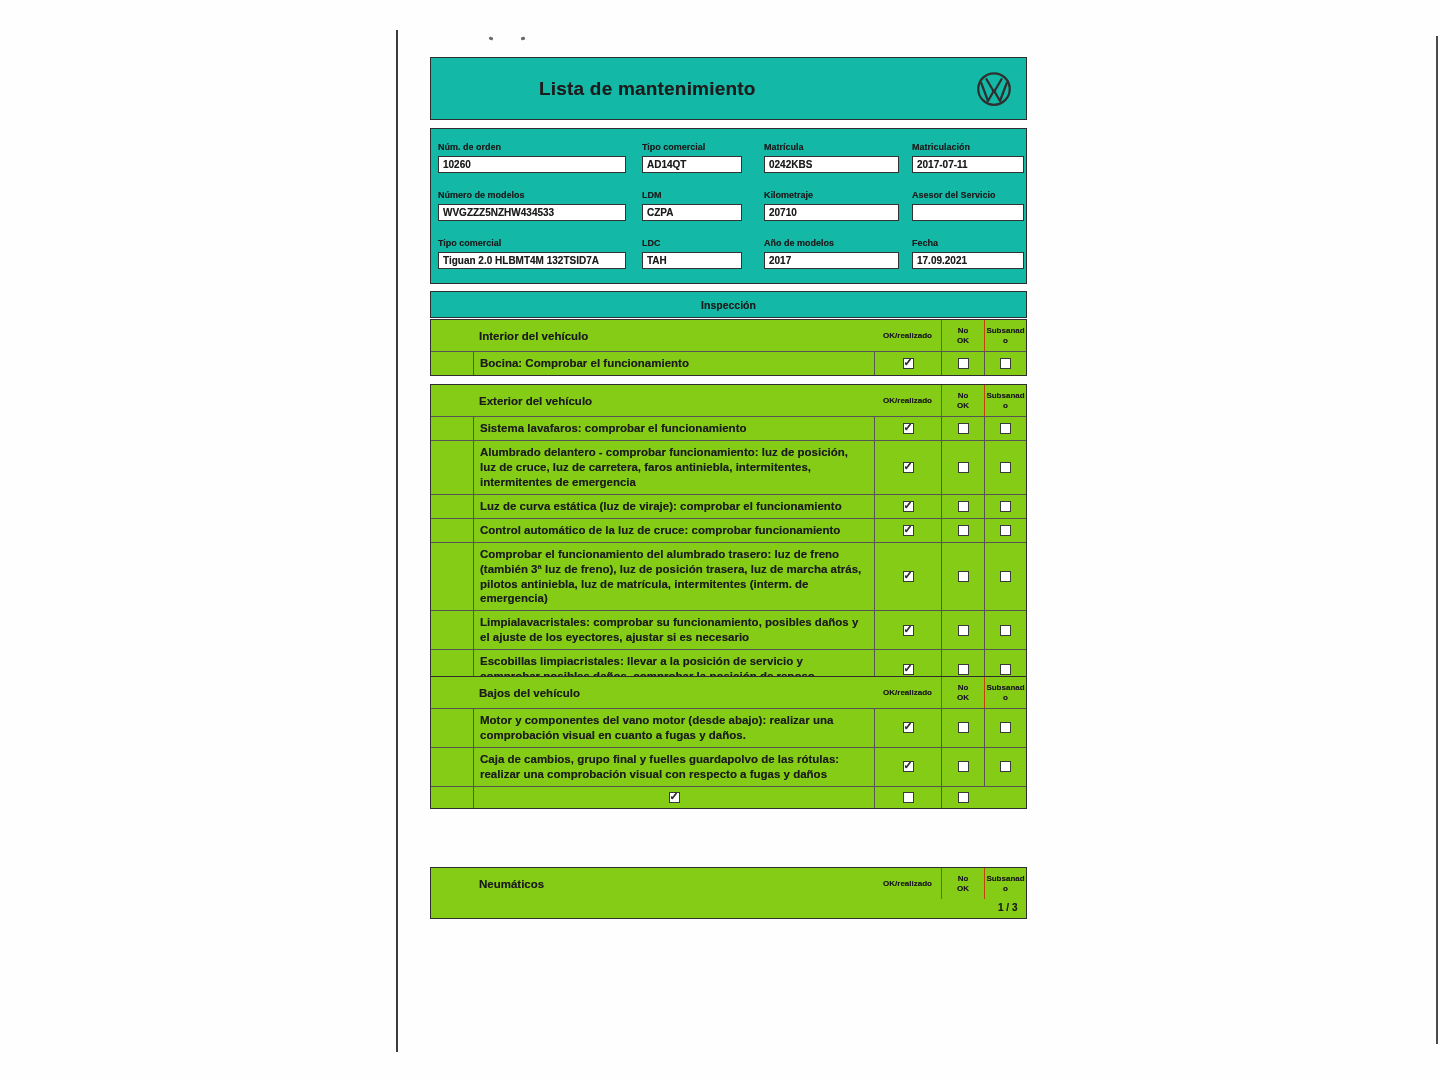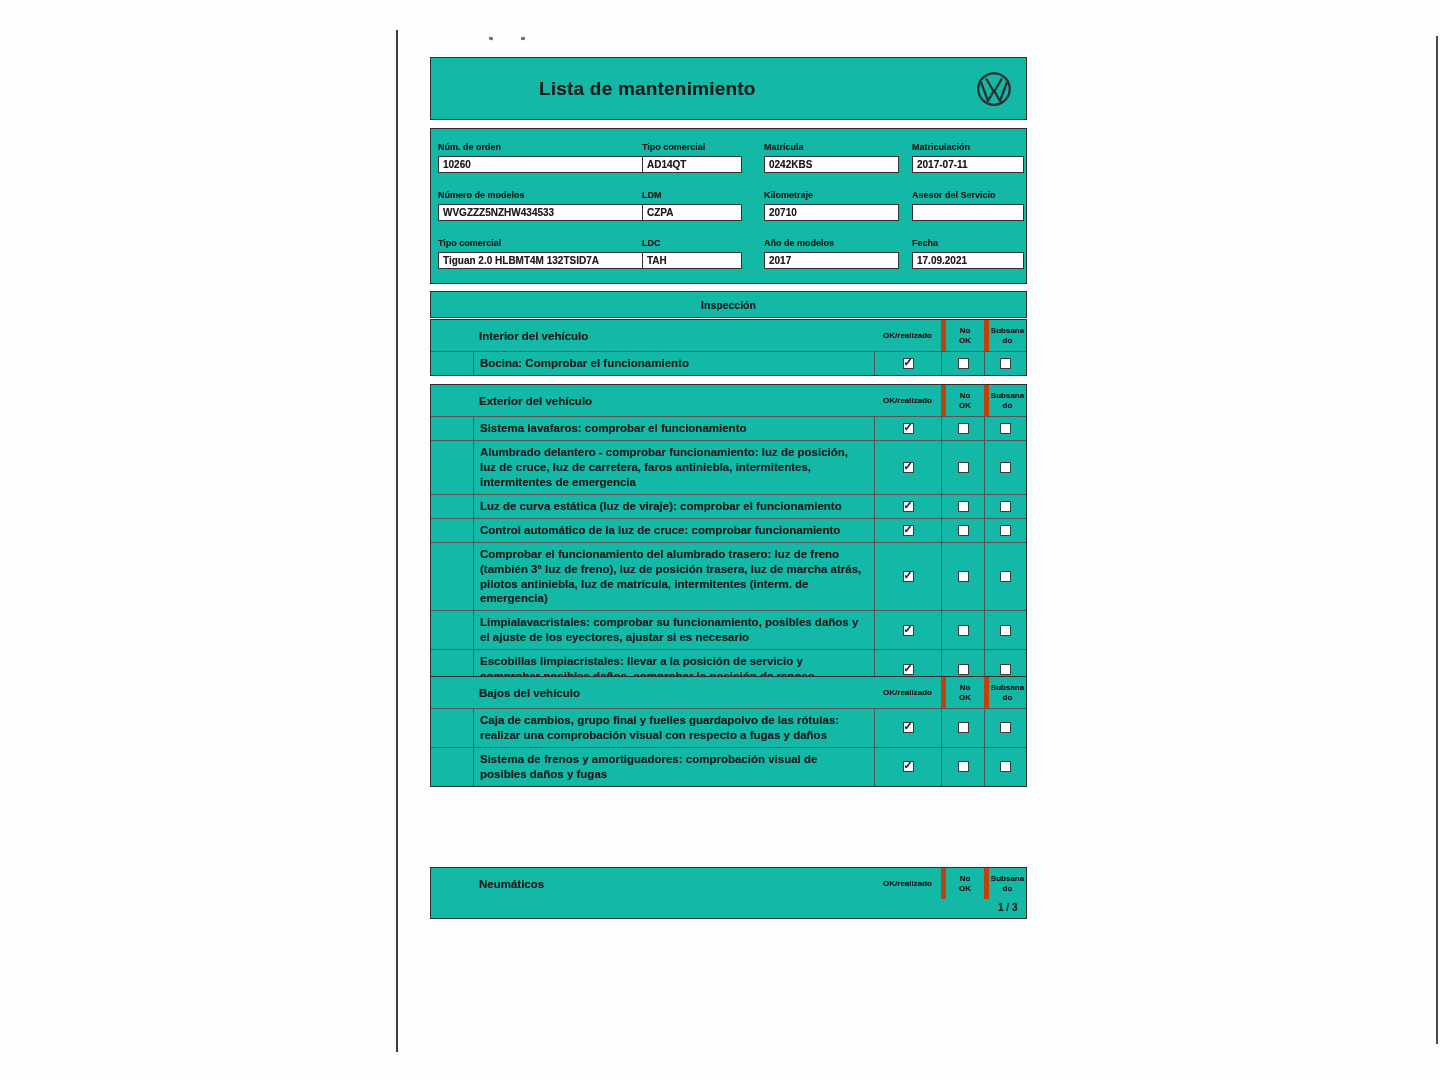--- a/index.html
+++ b/index.html
@@ -30,40 +30,40 @@
   .hlabel { font-size:9px; margin-bottom:4px; white-space:nowrap; }
   .hval   { border:1.4px solid #333; height:17px; line-height:15px; font-size:10px; padding-left:4px;
             box-sizing:border-box; background:#fff; white-space:nowrap; overflow:hidden; }
   .hfield:nth-child(4n+1) { left:7px; }
   .hfield:nth-child(4n+2) { left:211px; }
   .hfield:nth-child(4n+3) { left:333px; }
   .hfield:nth-child(4n)   { left:481px; }
   .hfield:nth-child(-n+4)            { top:13px; }
   .hfield:nth-child(n+5):nth-child(-n+8)  { top:61px; }
   .hfield:nth-child(n+9)             { top:109px; }
-  .hfield:nth-child(4n+1) .hval { width:220px; }
+  .hfield:nth-child(4n+1) .hval { width:188px; }
   .hfield:nth-child(4n+2) .hval { width:100px; }
   .hfield:nth-child(4n+3) .hval { width:135px; }
   .hfield:nth-child(4n)   .hval { width:112px; }
 
   
   .insp-bar { top:291px; height:27px; display:flex; align-items:center; justify-content:center; font-size:10.5px; }
 
   
-  .section { position:absolute; left:430px; width:597px; border:1.5px solid #2e2e2e; box-sizing:border-box; background:#14b8a6; }
+  .section { position:absolute; left:430px; width:597px; border:1.5px solid #2e2e2e; box-sizing:border-box; background:#84cc16; }
   .sec-0 { top:319px; }
   .sec-1 { top:384px; }
   .sec-2 { top:676px; }
   .sec-3 { top:867px; height:52px; }
   .grid { display:grid; grid-template-columns:42px 1fr 67px 43px 42px; }
   .sec-header { min-height:31px; }
   .sec-title { font-size:11.5px; display:flex; align-items:center; padding-left:6px; }
   .colh { font-size:8px; display:flex; align-items:center; justify-content:center; text-align:center;
           line-height:1.25; padding:2px 1px; overflow-wrap:anywhere; }
-  .colh-nook, .colh-sub { border-left:5px solid #c2410c; }
+  .colh-nook, .colh-sub { border-left:1px solid #c2410c; }
   .colh-nook { padding:2px 10px; }
   .trow { border-top:1px solid #555; min-height:21px; }
   .cell { box-sizing:border-box; }
   .txt  { font-size:11.5px; line-height:1.3; padding:4px 12px 4px 6px; border-left:1px solid #555; }
   .chk  { border-left:1px solid #555; display:flex; align-items:center; justify-content:center; }
   .checkbox { width:11px; height:11px; border:1.4px solid #3a3a3a; display:flex; align-items:center;
               justify-content:center; font-size:11px; color:#2f2f2f; box-sizing:border-box; background:#fff; }
   .checkbox.checked::after { content:"✓"; margin-top:-2px; }
 
   .page-num { position:absolute; left:998px; top:902px; font-size:10px; }
@@ -278,34 +278,46 @@
     <div class="grid sec-header">
       <div class="cell"></div>
       <div class="sec-title">Bajos del vehículo</div>
       <div class="colh colh-ok">OK/realizado</div>
       <div class="colh colh-nook">No OK</div>
       <div class="colh colh-sub">Subsanado</div>
     </div>
     <div>
         <div class="grid trow">
     <div class="cell"></div>
+    <div class="cell txt">Motor y componentes del vano motor (desde abajo): realizar una comprobación visual en cuanto a fugas y daños.</div>
+    <div class="cell chk">
+            <span class="checkbox checked"></span>
+          </div>
+    <div class="cell chk">
+            <span class="checkbox"></span>
+          </div>
+    <div class="cell chk">
+            <span class="checkbox"></span>
+          </div>
+  </div>
+        <div class="grid trow">
+    <div class="cell"></div>
     <div class="cell txt">Caja de cambios, grupo final y fuelles guardapolvo de las rótulas: realizar una comprobación visual con respecto a fugas y daños</div>
     <div class="cell chk">
             <span class="checkbox checked"></span>
           </div>
     <div class="cell chk">
             <span class="checkbox"></span>
           </div>
     <div class="cell chk">
             <span class="checkbox"></span>
           </div>
   </div>
         <div class="grid trow">
     <div class="cell"></div>
-    <div class="cell txt">Sistema de frenos y amortiguadores: comprobación visual de posibles daños y fugas</div>
     <div class="cell chk">
             <span class="checkbox checked"></span>
           </div>
     <div class="cell chk">
             <span class="checkbox"></span>
           </div>
     <div class="cell chk">
             <span class="checkbox"></span>
           </div>
   </div>

